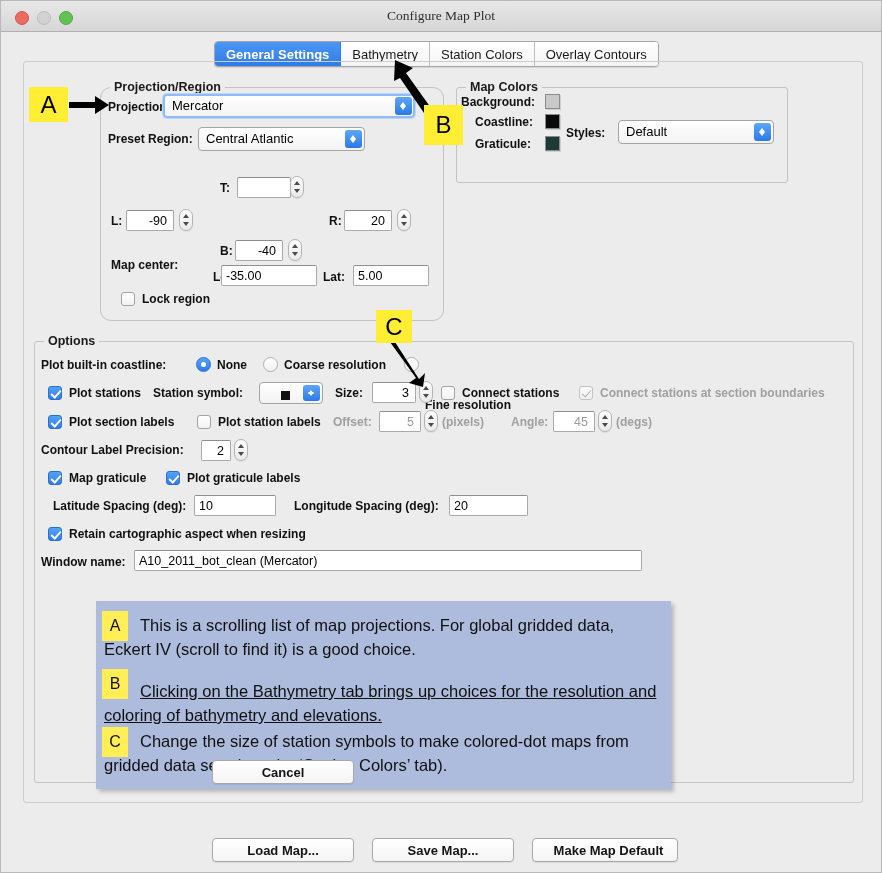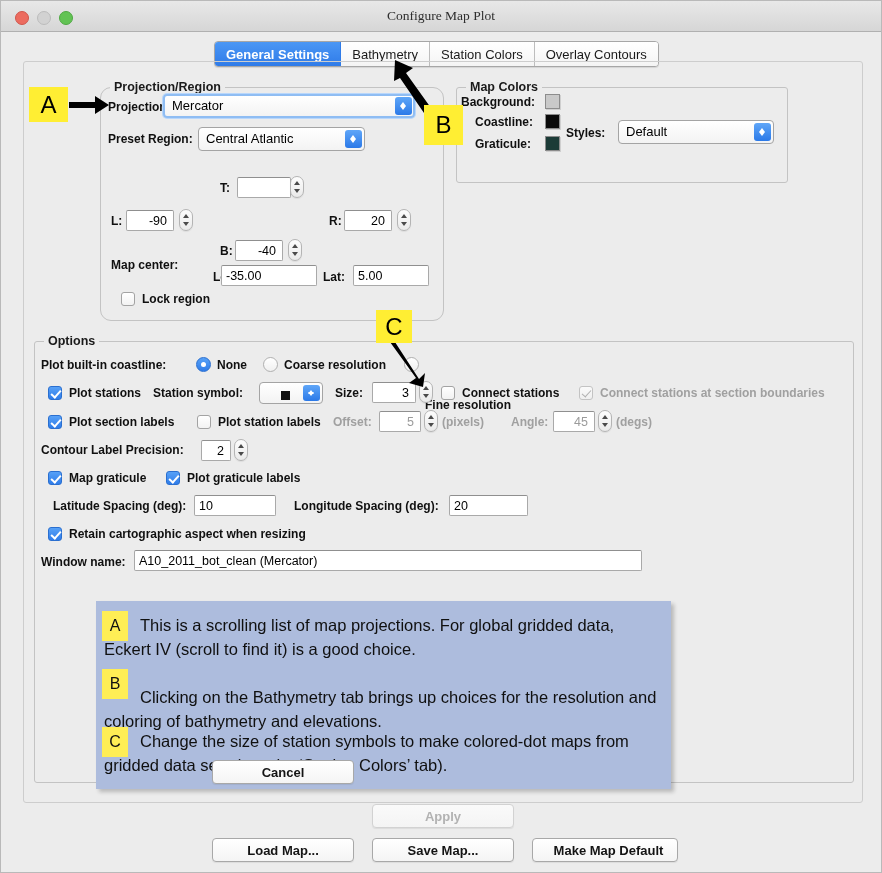--- a/index.html
+++ b/index.html
@@ -354,28 +354,27 @@
     <path d="M4 2 L14 0 L40 40 L46 34 L44 48 L30 44 L37 39 L11 3 Z" fill="#000"></path>
   </svg>
 
   <div id="callout">
     <div class="co-row" style="top:10px;height:52px;">
       <div class="co-badge" style="top:0;">A</div>
       <div class="co-text" style="top:2px;">This is a scrolling list of map projections. For global gridded data, Eckert IV (scroll to find it) is a good choice.</div>
     </div>
     <div class="co-row" style="top:68px;height:52px;">
       <div class="co-badge" style="top:0;">B</div>
-      <div class="co-text" style="top:16px;">Clicking on the Bathymetry tab brings up choices for the resolution and coloring of bathymetry and elevations.</div>
+      <div class="co-text" style="top:10px;text-decoration:underline;">Clicking on the Bathymetry tab brings up choices for the resolution and coloring of bathymetry and elevations.</div>
     </div>
     <div class="co-row" style="top:126px;height:52px;">
       <div class="co-badge" style="top:0;">C</div>
       <div class="co-text" style="top:2px;">Change the size of station symbols to make colored-dot maps from gridded data sets (use the ‘Station Colors’ tab).</div>
     </div>
   </div>
 
   <div class="btn" style="left:211px;top:759px;width:142px;">Cancel</div>
-  <div class="btn disabled" style="left:371px;top:803px;width:142px;">Apply</div>
 
   <div class="btn" style="left:211px;top:837px;width:142px;">Load Map...</div>
   <div class="btn" style="left:371px;top:837px;width:142px;">Save Map...</div>
   <div class="btn" style="left:531px;top:837px;width:146px;padding-left:7px;">Make Map Default</div>
 
 </div>
 
 </body></html>

